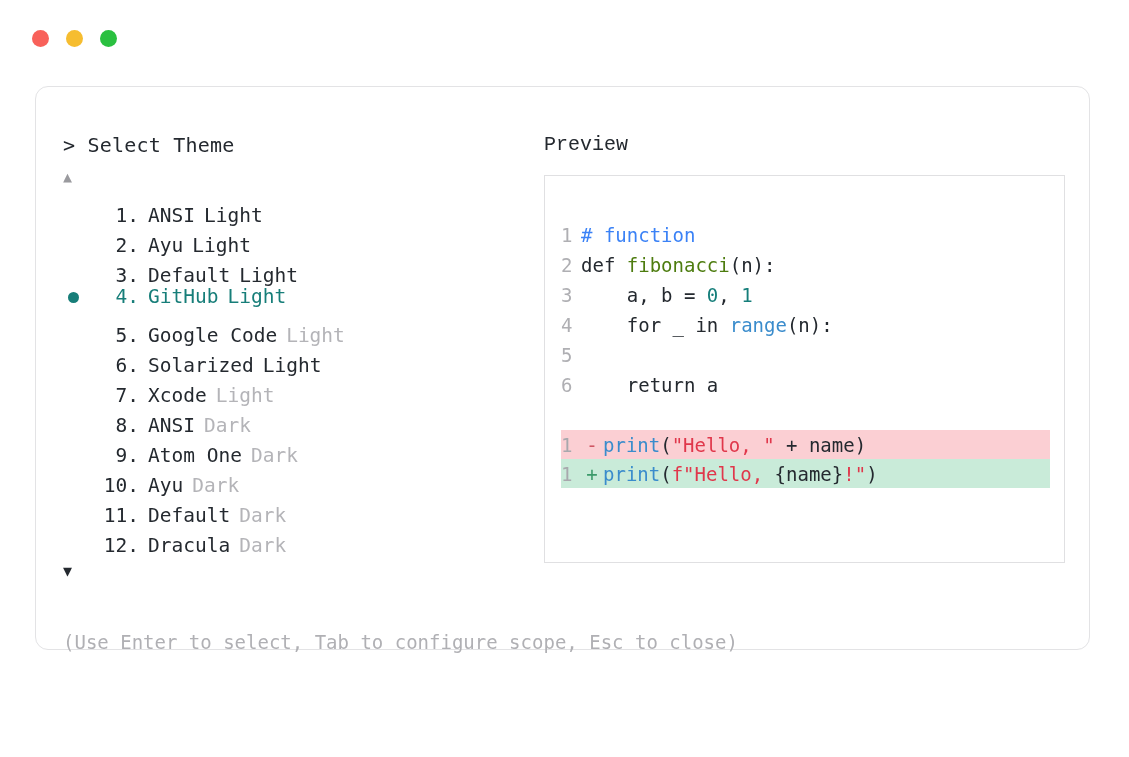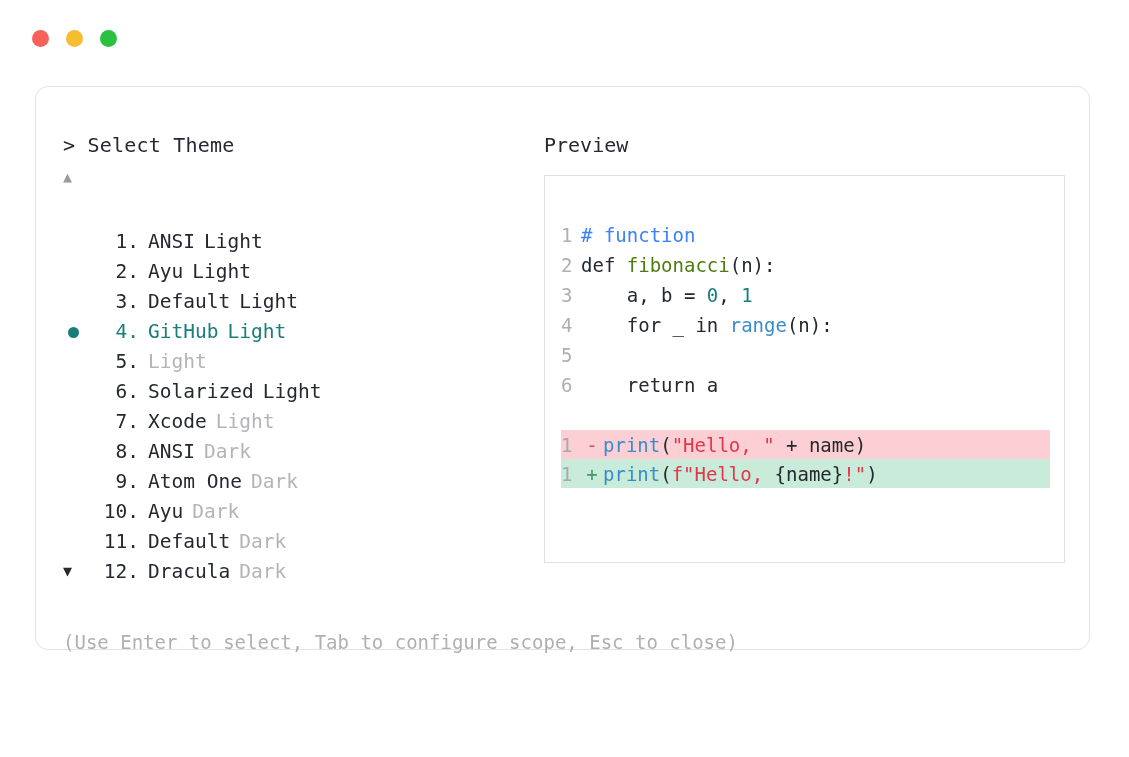--- a/index.html
+++ b/index.html
@@ -102,21 +102,21 @@
     background: #177e79;
     margin-left: 5px;
   }
   .idx {
     width: 46px;
     flex: 0 0 46px;
     text-align: right;
     color: #24292f;
   }
   .name { color: #24292f; padding-left: 9px; }
-  .variant { padding-left: 9px; margin-top: 35px; }
+  .variant { padding-left: 9px; }
   .variant.strong { color: #24292f; }
   .variant.muted  { color: #b4b4b8; }
 
   .theme-row.selected .idx,
   .theme-row.selected .dot-sep,
   .theme-row.selected .name,
   .theme-row.selected .variant { color: #177e79; }
 
   
   .hint {
@@ -133,20 +133,21 @@
     position: absolute;
     left: 508px;
     top: 45px;
     width: 522px;
   }
   .preview-label {
     font-size: 20px;
     color: #24292f;
     line-height: 26px;
     white-space: pre;
+    font-family: Liberation Mono, monospace;
   }
   .preview-box {
     margin-top: 17px;
     width: 521px;
     height: 388px;
     border: 1px solid #e0e0e2;
     background: #ffffff;
     box-sizing: border-box;
     position: relative;
     overflow: hidden;
@@ -231,21 +232,21 @@
     <div class="left-col">
       <div class="prompt-line"><span class="prompt-caret">&gt;</span> <span>Select Theme</span></div>
 
       <div class="scroll-arrow up">▲</div>
 
       <div class="theme-list" id="theme-list">
           <div class="theme-row"><span class="bullet-cell"></span><span class="idx">1.</span><span class="name">ANSI</span><span class="variant strong">Light</span></div>
           <div class="theme-row"><span class="bullet-cell"></span><span class="idx">2.</span><span class="name">Ayu</span><span class="variant strong">Light</span></div>
           <div class="theme-row"><span class="bullet-cell"></span><span class="idx">3.</span><span class="name">Default</span><span class="variant strong">Light</span></div>
           <div class="theme-row selected"><span class="bullet-cell"><span class="bullet"></span></span><span class="idx">4.</span><span class="name">GitHub</span><span class="variant strong">Light</span></div>
-          <div class="theme-row"><span class="bullet-cell"></span><span class="idx">5.</span><span class="variant muted">Light</span></div>
+          <div class="theme-row"><span class="bullet-cell"></span><span class="idx">5.</span><span class="name">Google Code</span><span class="variant muted">Light</span></div>
           <div class="theme-row"><span class="bullet-cell"></span><span class="idx">6.</span><span class="name">Solarized</span><span class="variant strong">Light</span></div>
           <div class="theme-row"><span class="bullet-cell"></span><span class="idx">7.</span><span class="name">Xcode</span><span class="variant muted">Light</span></div>
           <div class="theme-row"><span class="bullet-cell"></span><span class="idx">8.</span><span class="name">ANSI</span><span class="variant muted">Dark</span></div>
           <div class="theme-row"><span class="bullet-cell"></span><span class="idx">9.</span><span class="name">Atom One</span><span class="variant muted">Dark</span></div>
           <div class="theme-row"><span class="bullet-cell"></span><span class="idx">10.</span><span class="name">Ayu</span><span class="variant muted">Dark</span></div>
           <div class="theme-row"><span class="bullet-cell"></span><span class="idx">11.</span><span class="name">Default</span><span class="variant muted">Dark</span></div>
           <div class="theme-row"><span class="bullet-cell"></span><span class="idx">12.</span><span class="name">Dracula</span><span class="variant muted">Dark</span></div>
         </div>
 
       <div class="scroll-arrow down">▼</div>

